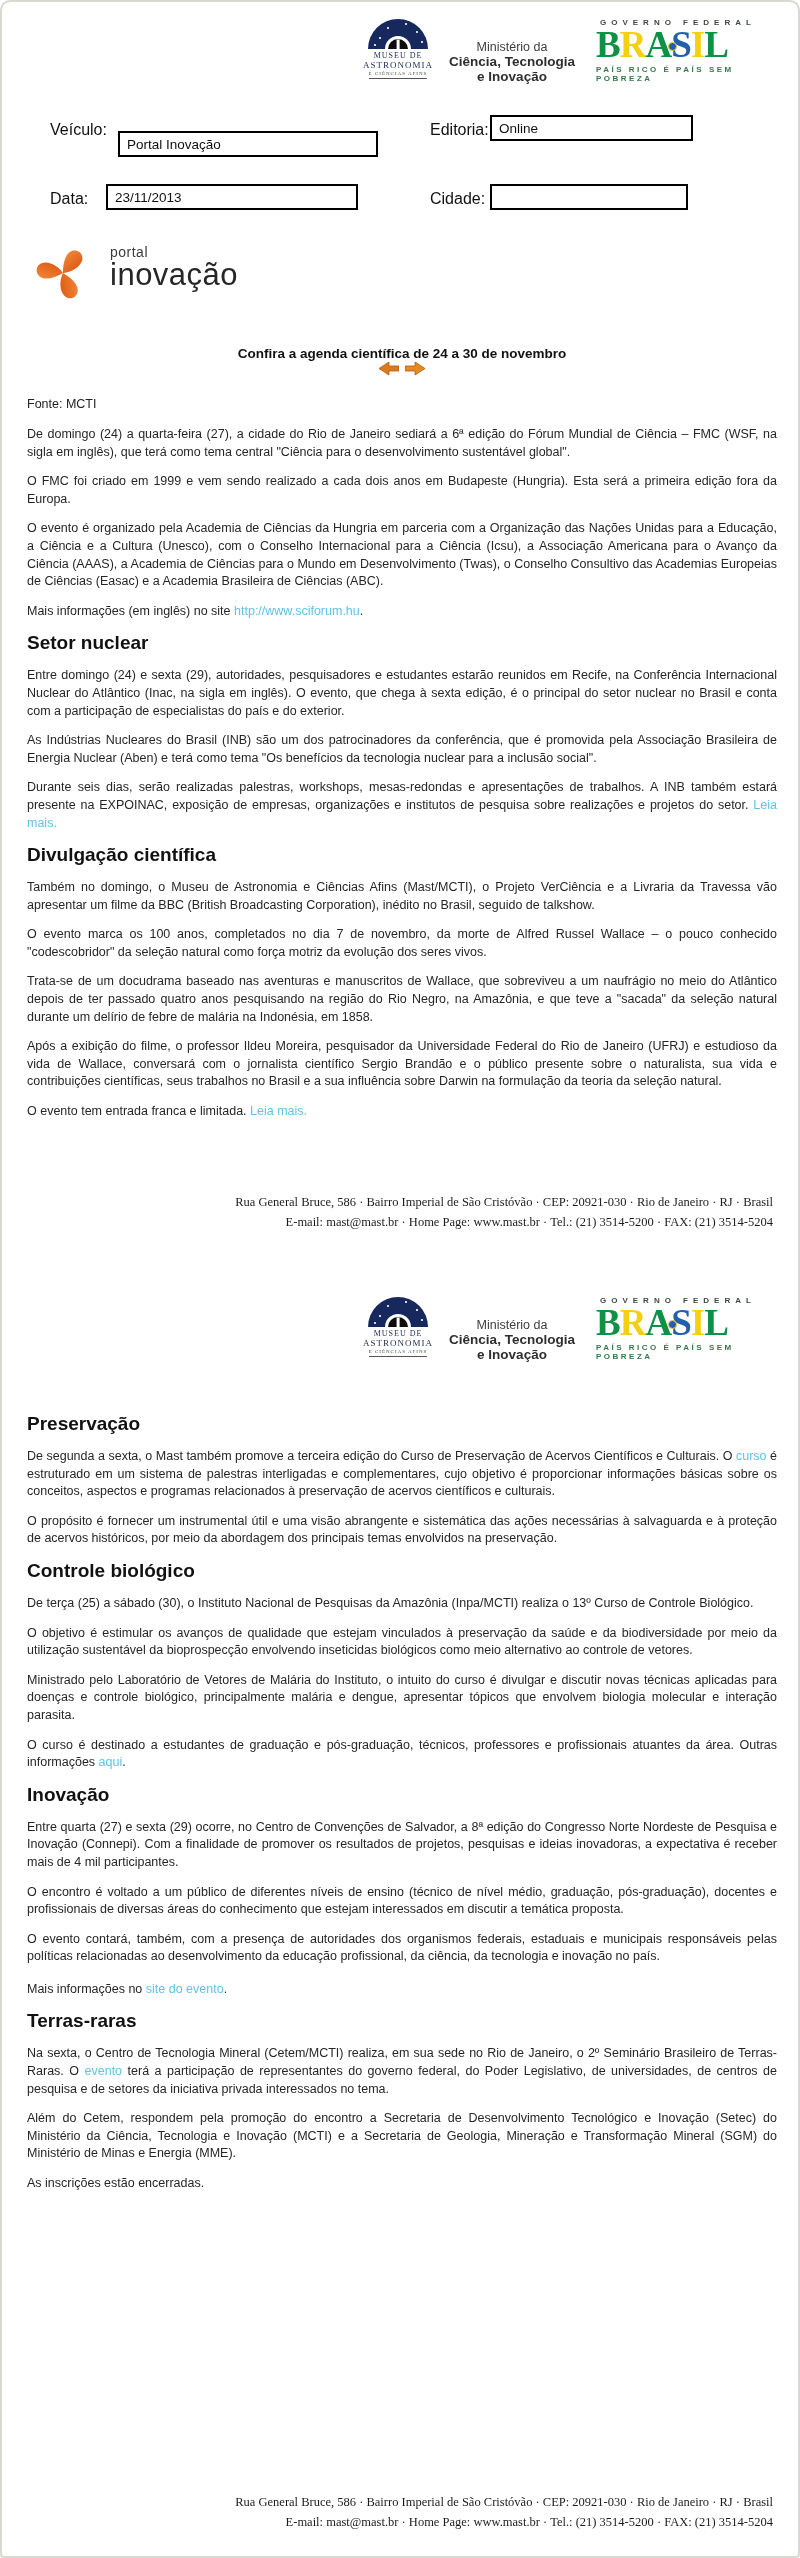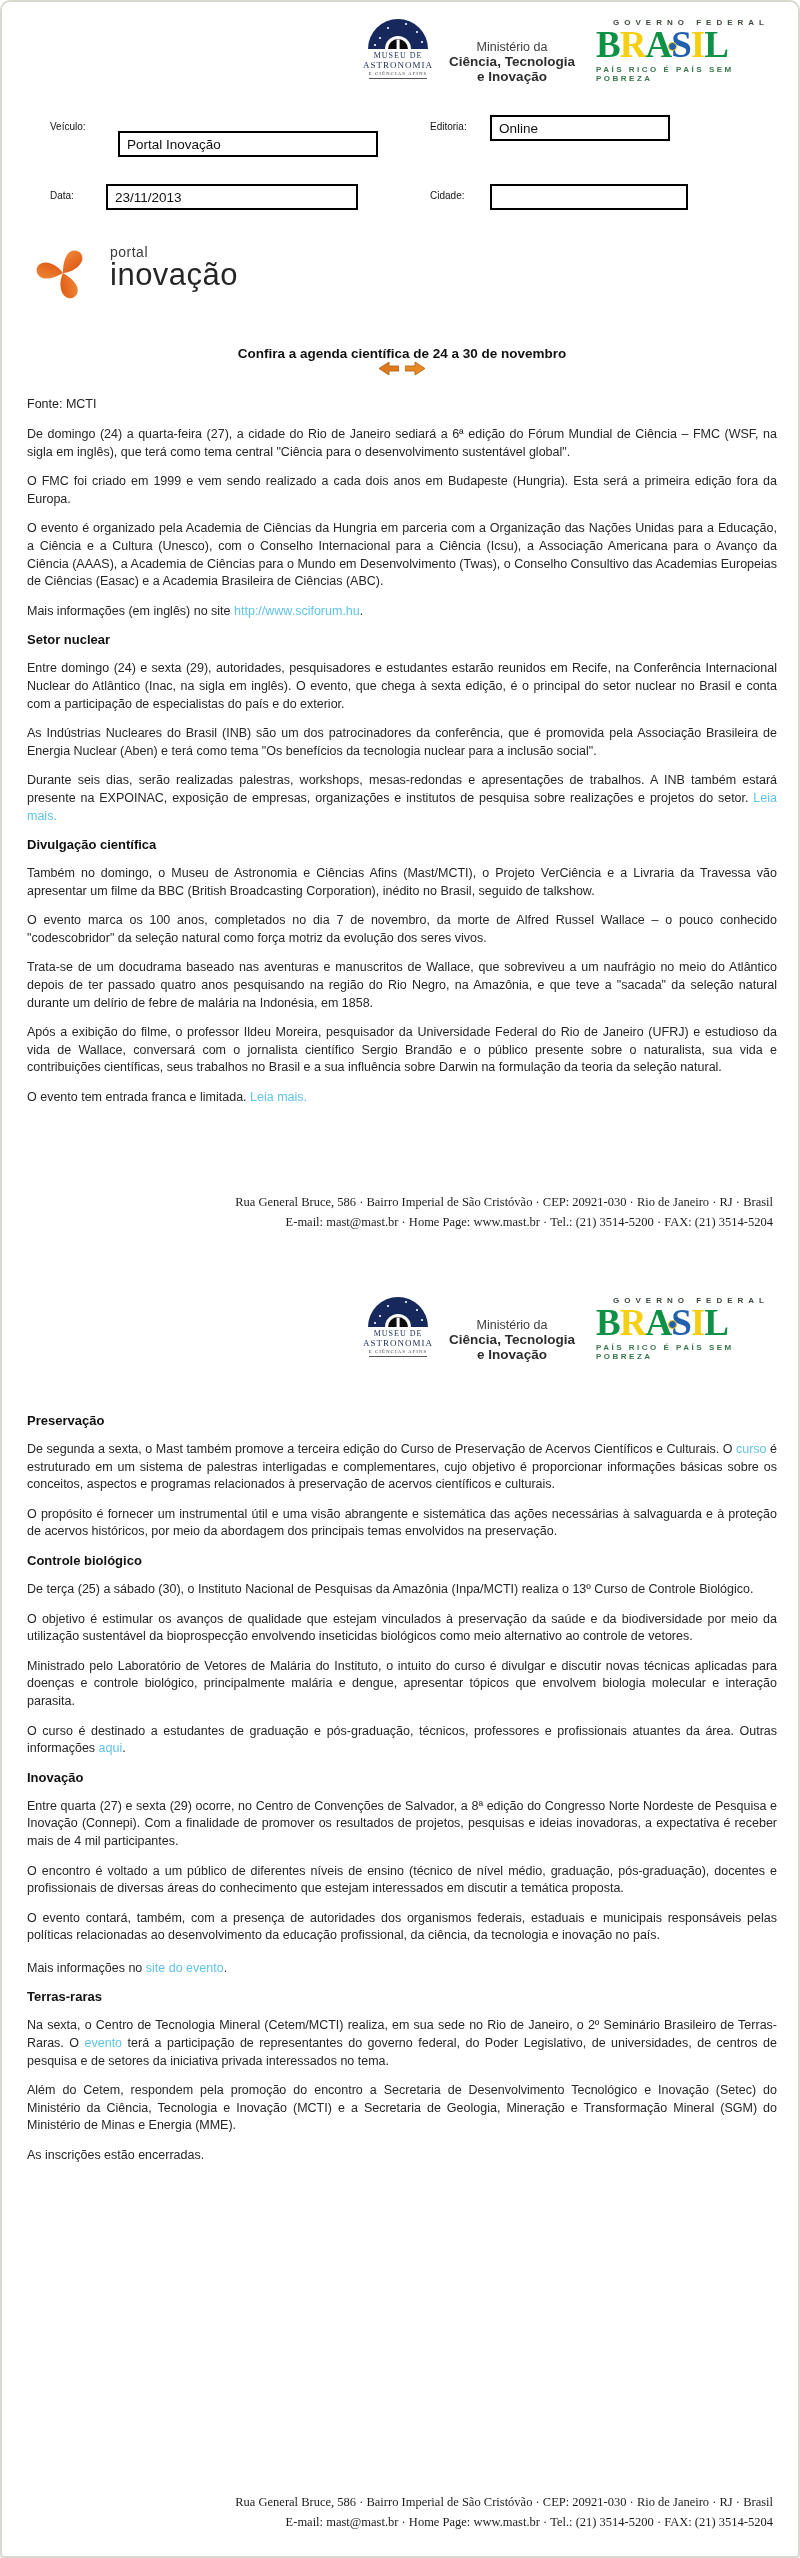--- a/index.html
+++ b/index.html
@@ -16,29 +16,29 @@
   .mast .l1 { font-family: "Liberation Serif", serif; font-size: 8px; letter-spacing: 1px; color: #1c2c55; margin-top: 1px; }
   .mast .l2 { font-family: "Liberation Serif", serif; font-size: 9px; letter-spacing: 1px; color: #1c2c55; }
   .mast .l3 { font-family: "Liberation Serif", serif; font-size: 5px; letter-spacing: 1px; color: #444; margin-top: 1px; }
   .mast .rule { width: 58px; height: 1px; background: #555; margin: 2px auto 0; }
 
   .ministry { position: absolute; left: 440px; top: 24px; width: 140px; text-align: center; color: #3d3d3d; }
   .ministry .m1 { font-size: 12.5px; }
   .ministry .m2, .ministry .m3 { font-size: 13.5px; font-weight: bold; color: #2e2e2e; }
 
   .brasil { position: absolute; left: 594px; top: 2px; width: 186px; text-align: left; }
-  .brasil .gov { font-size: 8px; font-weight: bold; letter-spacing: 5px; color: #3c4a3c; padding-left: 4px; text-align: center; }
+  .brasil .gov { font-size: 8px; font-weight: bold; letter-spacing: 5px; color: #3c4a3c; padding-left: 4px; }
   .brasil .word { font-size: 37px; font-weight: 800; line-height: 36px; letter-spacing: -1px; font-family: Liberation Serif, serif; position: relative; }
   .brasil .word span { display: inline-block; }
   .b-g { color: #0d9144; } .b-y { color: #f5cf11; } .b-b { color: #2160ae; }
   .flag-dot { position: absolute; width: 9px; height: 9px; border-radius: 50%; background: #2160ae; left: 72px; top: 15px; border: 1px solid #f5cf11; }
   .brasil .tag { font-size: 8px; font-weight: bold; letter-spacing: 2.5px; color: #37784b; margin-top: 2px; }
 
   
-  .form-label { position: absolute; font-size: 10px; color: #111; }
+  .form-label { position: absolute; font-size: 16px; color: #111; }
   .form-box {
     position: absolute; height: 26px; border: 2px solid #000; background: #fff;
     font-size: 13.5px; color: #111; padding: 4px 0 0 7px;
   }
 
   
   .portal-logo { position: absolute; left: 28px; top: 236px; width: 260px; height: 76px; }
   .portal-logo svg { position: absolute; left: 0; top: 2px; }
   .portal-text { position: absolute; left: 80px; top: 6px; color: #2d2d2d; }
   .portal-text .small { font-size: 14px; color: #3a3a3a; letter-spacing: .5px; }
@@ -46,21 +46,21 @@
 
   
   .article { position: absolute; left: 25px; width: 750px; }
   .title-row { display: flex; justify-content: space-between; align-items: center; flex-direction: column; }
   .article-title { font-size: 13.5px; font-weight: bold; color: #111; }
   .nav-arrows { display: flex; gap: 6px; align-items: center; }
   .nav-arrows svg { display: block; cursor: pointer; }
   .fonte { font-size: 12.5px; color: #222; margin: 21px 0 15px; }
   .para { font-size: 12.5px; line-height: 17.6px; color: #262626; text-align: justify; margin: 0 0 12px; }
   .para.gap-large { margin-top: 15px; }
-  .section-heading { font-size: 13px; font-weight: bold; color: #111; margin: 7px 0 13px; }
+  .section-heading { font-size: 19px; font-weight: bold; color: #111; margin: 7px 0 13px; }
   .inline-link { color: #5fc3e5; cursor: pointer; }
 
   
   .page-footer {
     position: absolute; right: 25px; width: 740px; text-align: right;
     font-family: "Liberation Serif", serif; font-size: 12.5px; color: #1c1c1c; line-height: 20px;
   }
 </style>
 </head>
 <body>
@@ -94,21 +94,21 @@
     <div class="brasil">
       <div class="gov">GOVERNO FEDERAL</div>
       <div class="word"><span class="b-g">B</span><span class="b-y">R</span><span class="b-g">A</span><span class="b-b">S</span><span class="b-y">I</span><span class="b-g">L</span><i class="flag-dot"></i></div>
       <div class="tag">PAÍS RICO É PAÍS SEM POBREZA</div>
     </div>
   </div>
 
   <div class="form-label" style="left:48px; top:119px;">Veículo:</div>
   <div class="form-box" style="left:116px; top:113px; width:260px;margin-top:16px;">Portal Inovação</div>
   <div class="form-label" style="left:428px; top:119px;">Editoria:</div>
-  <div class="form-box" style="left:488px; top:113px; width:180px;">Online</div>
+  <div class="form-box" style="left:488px; top:113px; width:203px;">Online</div>
 
   <div class="form-label" style="left:48px; top:188px;">Data:</div>
   <div class="form-box" style="left:104px; top:182px; width:252px;">23/11/2013</div>
   <div class="form-label" style="left:428px; top:188px;">Cidade:</div>
   <div class="form-box" style="left:488px; top:182px; width:198px;"></div>
 
   <div class="portal-logo">
     <svg width="66" height="70" viewBox="0 0 66 70">
       <defs>
         <linearGradient id="og" x1="0" y1="0" x2="1" y2="1">

